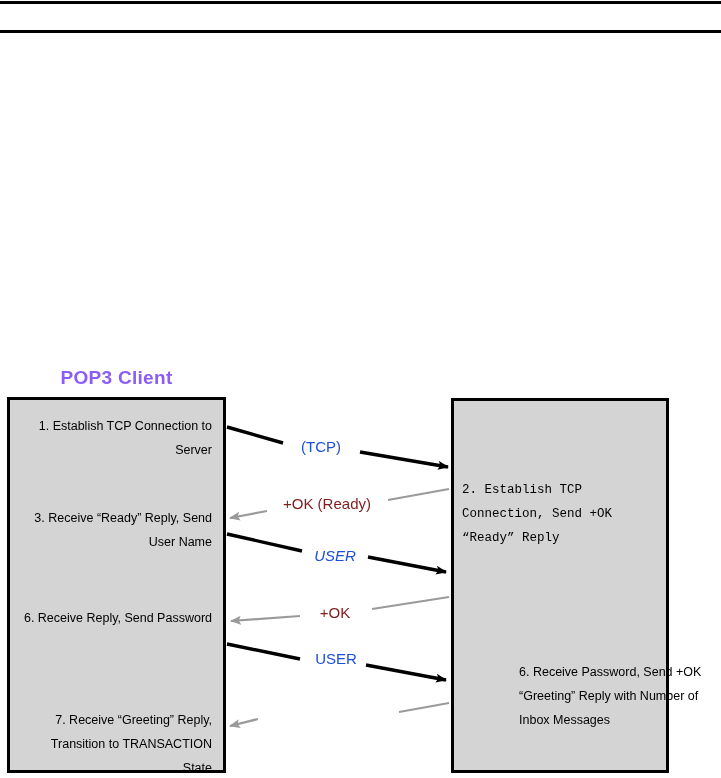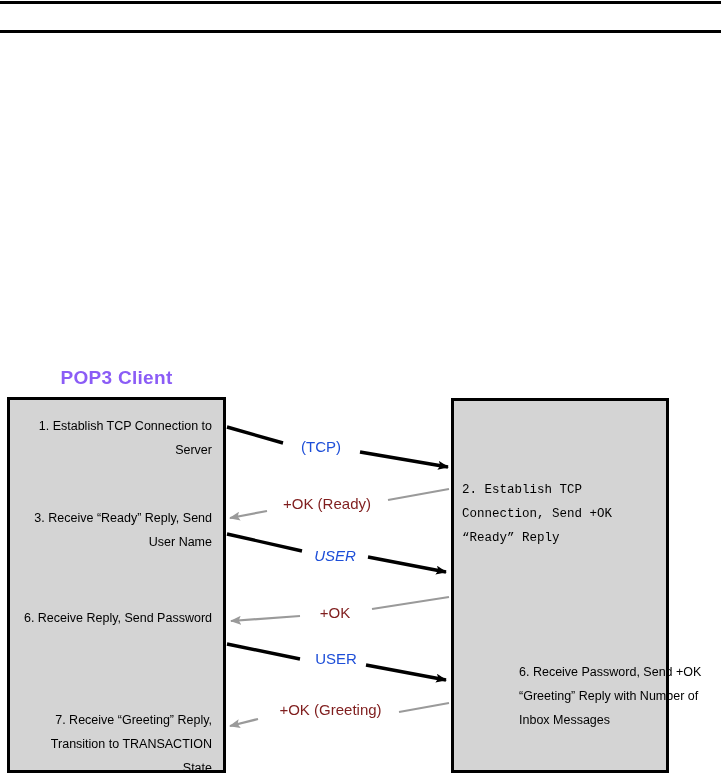--- a/index.html
+++ b/index.html
@@ -160,15 +160,14 @@
       <path d="M449,703 L399,712" stroke="#9a9a9a" stroke-width="2.2" fill="none"></path>
       <path d="M258,719 L230,726" stroke="#9a9a9a" stroke-width="2.2" fill="none" marker-end="url(#head-gray)"></path>
     </g>
   </svg>
 
   <div class="arrow-label label-black" id="label-tcp">(TCP)</div>
   <div class="arrow-label label-gray" id="label-ok-ready">+OK (Ready)</div>
   <div class="arrow-label label-black" id="label-user">USER</div>
   <div class="arrow-label label-gray" id="label-ok">+OK</div>
   <div class="arrow-label label-black" id="label-pass">USER</div>
-  <div class="arrow-label label-gray" id="label-ok-greet">+OK (Greeting)</div>
 
 </div>
 
 </body></html>

